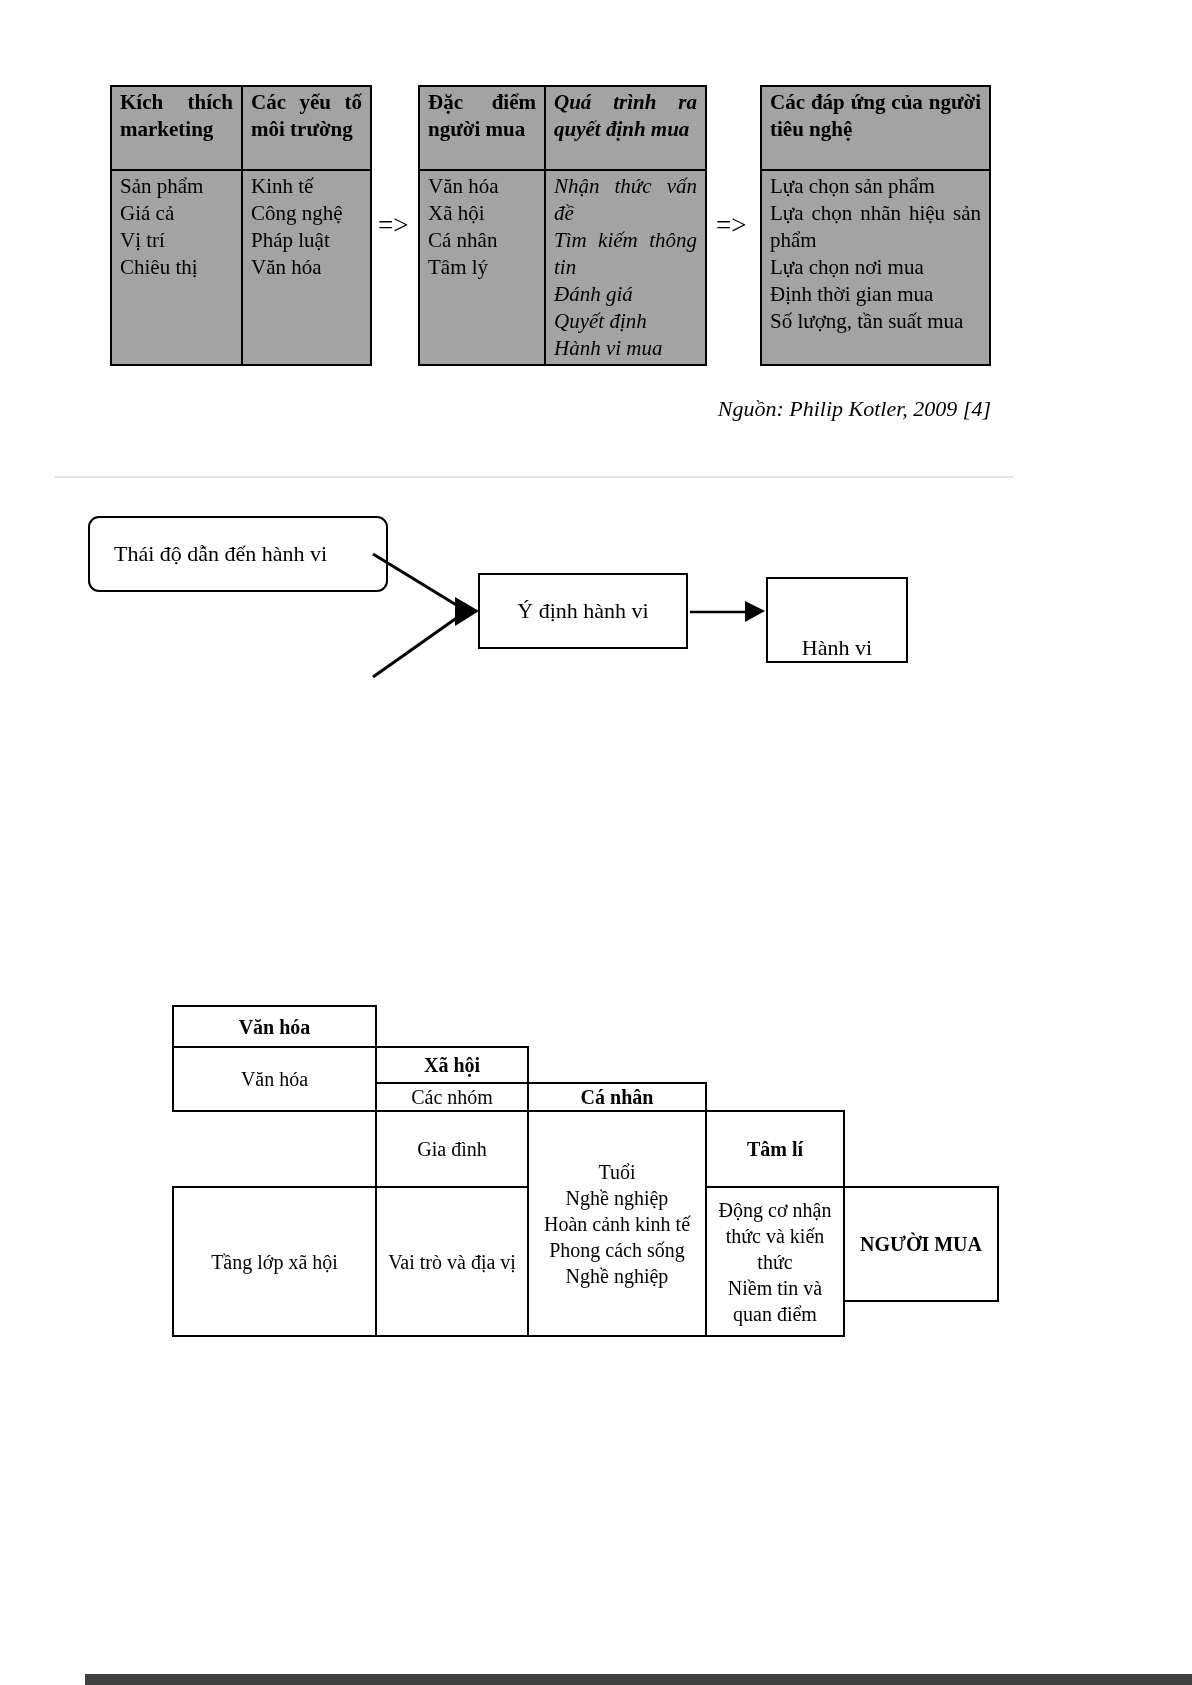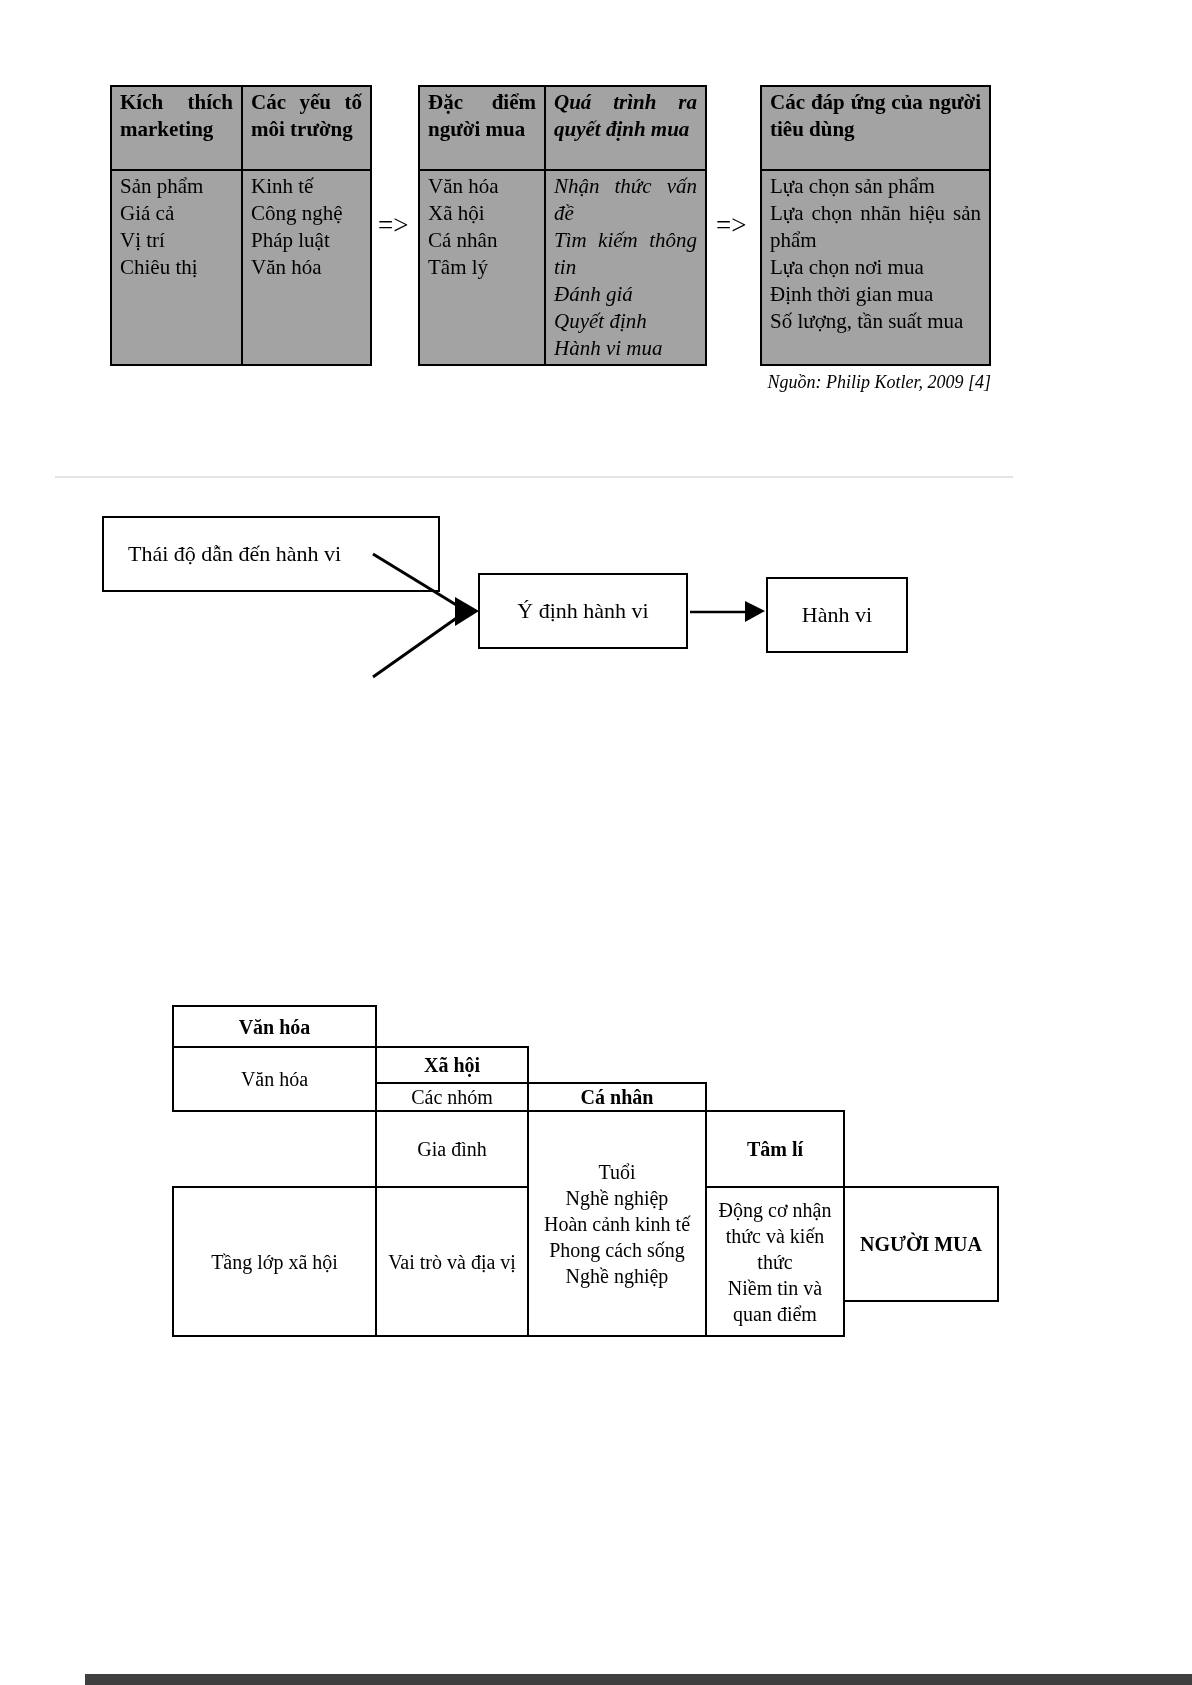--- a/index.html
+++ b/index.html
@@ -37,22 +37,23 @@
   .just{text-align:justify;}
   .arrow-text{
     position:absolute;
     font-size:27px;
     line-height:27px;
     font-weight:normal;
   }
   .caption{
     position:absolute;
     font-style:italic;
-    font-size:18px;
+    font-size:22px;
     text-align:right;
+    margin-top:24px;
   }
   
   .dbox{
     position:absolute;
     border:2px solid #000;
     box-sizing:border-box;
     display:flex;
     align-items:center;
     font-size:22px;
     background:#fff;
@@ -136,44 +137,44 @@
       <div class="titem just">Tìm kiếm thông tin</div>
       <div class="titem just">Đánh giá</div>
       <div class="titem just">Quyết định</div>
       <div class="titem just">Hành vi mua</div>
     </div>
   </div>
 
   <div class="arrow-text" style="left:716px;top:212px;">=&gt;</div>
 
   <div class="tcol" style="left:760px;top:85px;width:231px;height:281px;">
-    <div class="tcol-hdr">Các đáp ứng của người tiêu dùng</div>
+    <div class="tcol-hdr">Các đáp ứng của người tiêu nghệ</div>
     <div class="tcol-body">
       <div class="titem just">Lựa chọn sản phẩm</div>
       <div class="titem just">Lựa chọn nhãn hiệu sản phẩm</div>
       <div class="titem just">Lựa chọn nơi mua</div>
       <div class="titem just">Định thời gian mua</div>
       <div class="titem just">Số lượng, tần suất mua</div>
     </div>
   </div>
 
   <div class="caption" style="left:640px;top:372px;width:351px;">Nguồn: Philip Kotler, 2009 [4]</div>
 
   <div class="faint-line" style="left:55px;top:476px;width:958px;"></div>
 
-  <div class="dbox leftpad" style="left:102px;top:516px;width:338px;height:76px;">
+  <div class="dbox leftpad" style="left:88px;top:516px;width:300px;height:76px;border-radius:11px;">
     <span>Thái độ dẫn đến hành vi</span>
   </div>
 
 
   <div class="dbox center" style="left:478px;top:573px;width:210px;height:76px;">
     <span>Ý định hành vi</span>
   </div>
 
-  <div class="dbox center" style="left:766px;top:577px;width:142px;height:76px;">
+  <div class="dbox center" style="left:766px;top:577px;width:142px;height:86px;align-items:flex-end;">
     <span>Hành vi</span>
   </div>
 
   <svg class="arrows-svg" viewBox="0 0 1192 1685">
     <line x1="373" y1="554" x2="458" y2="606" stroke="#000" stroke-width="3"></line>
     <line x1="373" y1="677" x2="458" y2="617" stroke="#000" stroke-width="3"></line>
     <polygon points="455,597 455,626 479,611" fill="#000"></polygon>
     <line x1="690" y1="612" x2="748" y2="612" stroke="#000" stroke-width="2.5"></line>
     <polygon points="745,601 745,622 765,611" fill="#000"></polygon>
   </svg>

